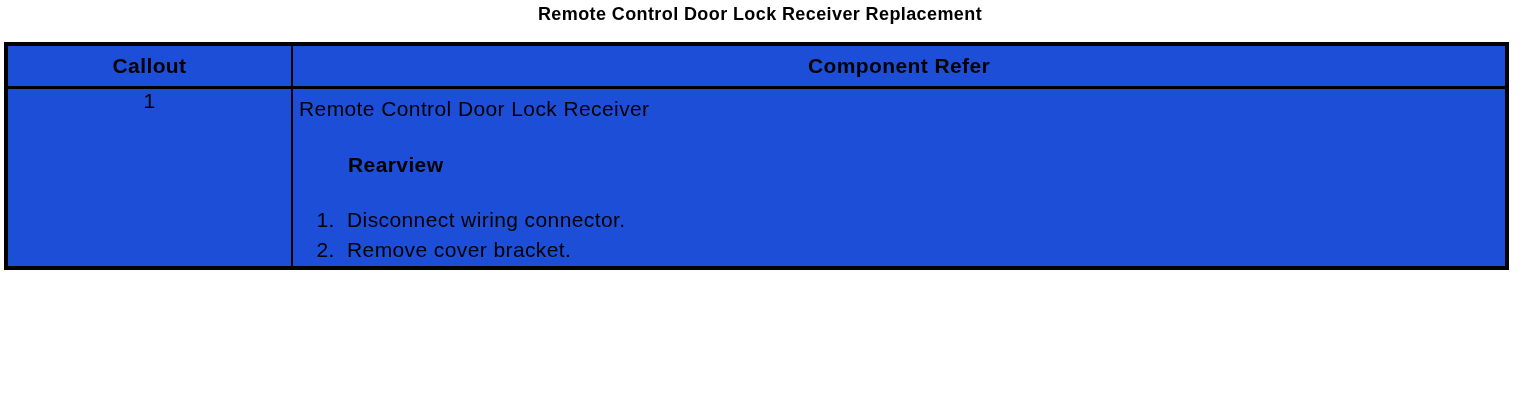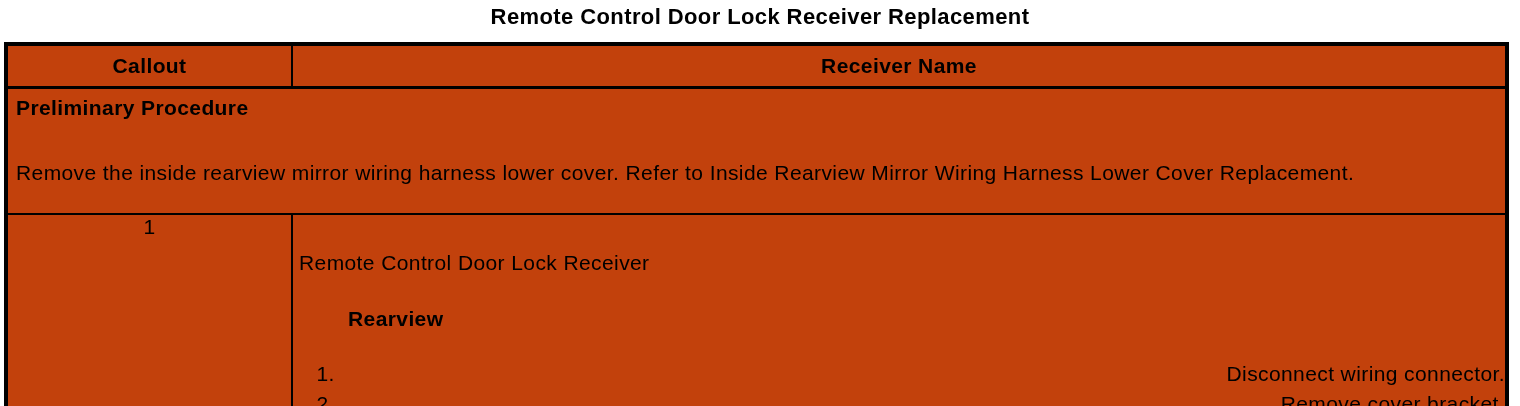--- a/index.html
+++ b/index.html
@@ -18,42 +18,42 @@
     width: 1520px;
     height: 406px;
     background: #ffffff;
   }
   .doc-title {
     position: absolute;
     top: 4px;
     left: 0;
     width: 1520px;
     text-align: center;
-    font-size: 22px;
+    font-size: 18px;
     font-weight: bold;
     letter-spacing: 0.4px;
     white-space: nowrap;
   }
   table.doc-table {
     position: absolute;
     top: 42px;
     left: 4px;
     width: 1505px;
     border-collapse: collapse;
     table-layout: fixed;
     border: 4px solid #000000;
     font-size: 21px;
     letter-spacing: 0.4px;
   }
   table.doc-table th,
   table.doc-table td {
     border: 2px solid #000000;
     padding: 0;
     vertical-align: top;
-    background: #c2410c;
+    background: #1d4ed8;
   }
   col.callout-col { width: 286px; }
   tr.header-row th {
     height: 40px;
     font-size: 21px;
     font-weight: bold;
     text-align: center;
     vertical-align: middle;
     border-bottom: 3px solid #000000;
   }
@@ -77,32 +77,30 @@
     text-align: center;
     vertical-align: middle;
     font-size: 21px;
   }
   td.component-cell {
     height: 177px;
   }
   .component-title {
     padding: 8px 8px 0 6px;
     font-size: 21px;
-    margin-top: 28px;
   }
   .procedure-heading {
     font-weight: bold;
     margin: 32px 0 0 55px;
     font-size: 21px;
   }
   ol.steps-list {
     margin: 28px 0 0 0;
     padding: 0 0 0 48px;
     list-style: decimal;
-    text-align: right;
   }
   ol.steps-list li {
     line-height: 30px;
     padding-left: 6px;
     font-size: 21px;
   }
 </style>
 </head>
 <body>
 
@@ -111,29 +109,23 @@
   <div class="doc-title">Remote Control Door Lock Receiver Replacement</div>
 
   <table class="doc-table">
     <colgroup>
       <col class="callout-col">
       <col>
     </colgroup>
     <tbody>
       <tr class="header-row">
         <th>Callout</th>
-        <th>Receiver Name</th>
+        <th>Component Refer</th>
       </tr>
 
-      <tr>
-        <td class="prelim-cell" colspan="2">
-          <div class="prelim-heading">Preliminary Procedure</div>
-          <p class="prelim-text">Remove the inside rearview mirror wiring harness lower cover. Refer to Inside Rearview Mirror Wiring Harness Lower Cover Replacement.</p>
-        </td>
-      </tr>
 
       <tr>
         <td class="callout-cell">1</td>
         <td class="component-cell">
           <div class="component-title">Remote Control Door Lock Receiver</div>
           <div class="procedure-heading">Rearview</div>
           <ol class="steps-list">
             <li>Disconnect wiring connector.</li>
             <li>Remove cover bracket.</li>
           </ol>

